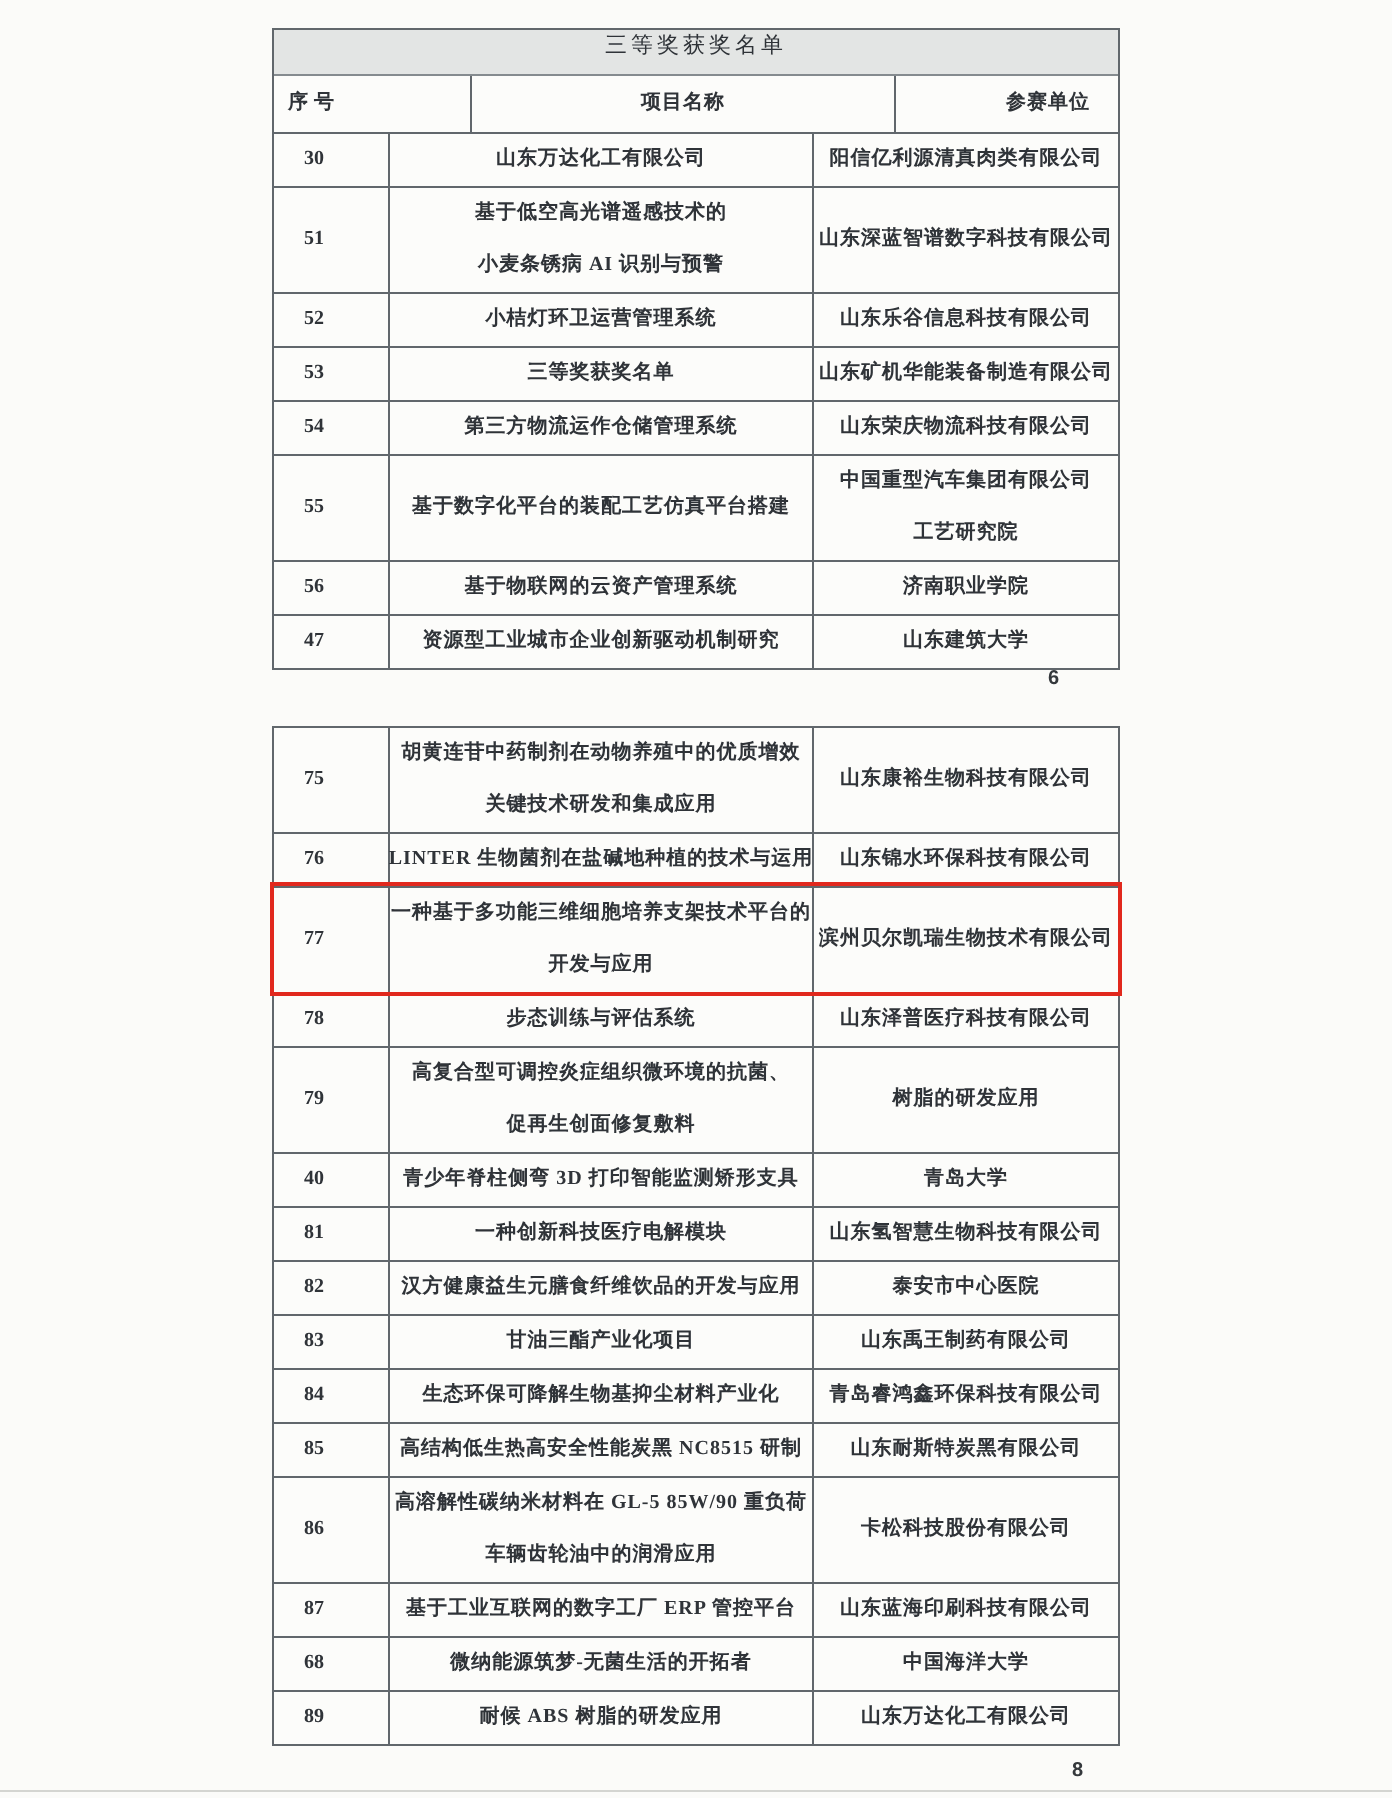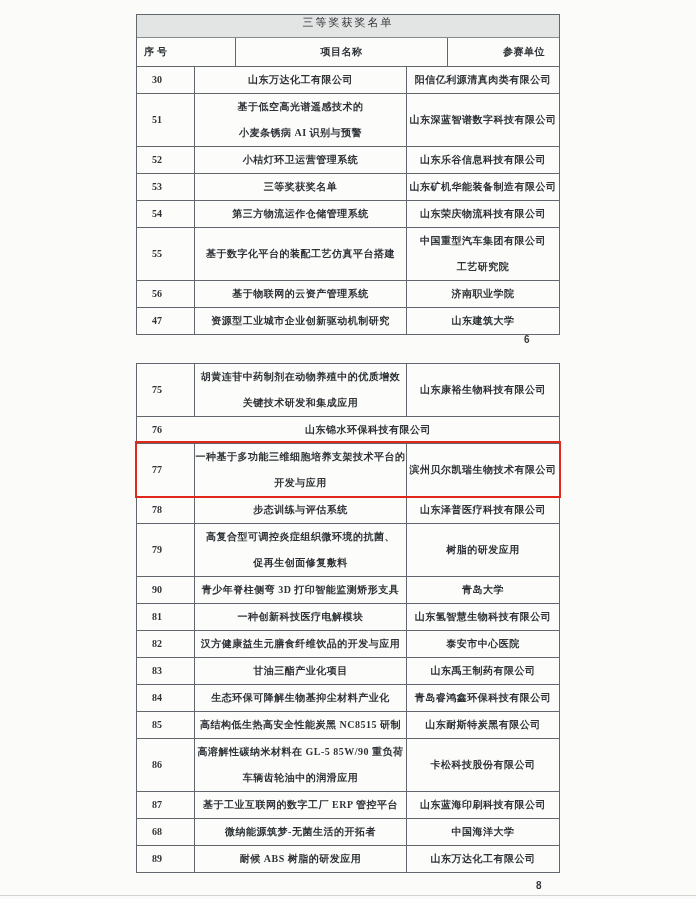--- a/index.html
+++ b/index.html
@@ -201,20 +201,23 @@
             <div class="line">关键技术研发和集成应用</div>
           </div>
           <div class="cell c-unit">
             <div class="line">山东康裕生物科技有限公司</div>
           </div>
         </div>
         <div class="trow">
           <div class="cell c-no">
             <div class="line">76</div>
           </div>
+          <div class="cell c-proj">
+            <div class="line">LINTER 生物菌剂在盐碱地种植的技术与运用</div>
+          </div>
           <div class="cell c-unit">
             <div class="line">山东锦水环保科技有限公司</div>
           </div>
         </div>
         <div class="trow hl">
           <div class="cell c-no">
             <div class="line">77</div>
           </div>
           <div class="cell c-proj">
             <div class="line">一种基于多功能三维细胞培养支架技术平台的</div>
@@ -242,21 +245,21 @@
           <div class="cell c-proj">
             <div class="line">高复合型可调控炎症组织微环境的抗菌、</div>
             <div class="line">促再生创面修复敷料</div>
           </div>
           <div class="cell c-unit">
             <div class="line">树脂的研发应用</div>
           </div>
         </div>
         <div class="trow">
           <div class="cell c-no">
-            <div class="line">90</div>
+            <div class="line">40</div>
           </div>
           <div class="cell c-proj">
             <div class="line">青少年脊柱侧弯 3D 打印智能监测矫形支具</div>
           </div>
           <div class="cell c-unit">
             <div class="line">青岛大学</div>
           </div>
         </div>
         <div class="trow">
           <div class="cell c-no">

